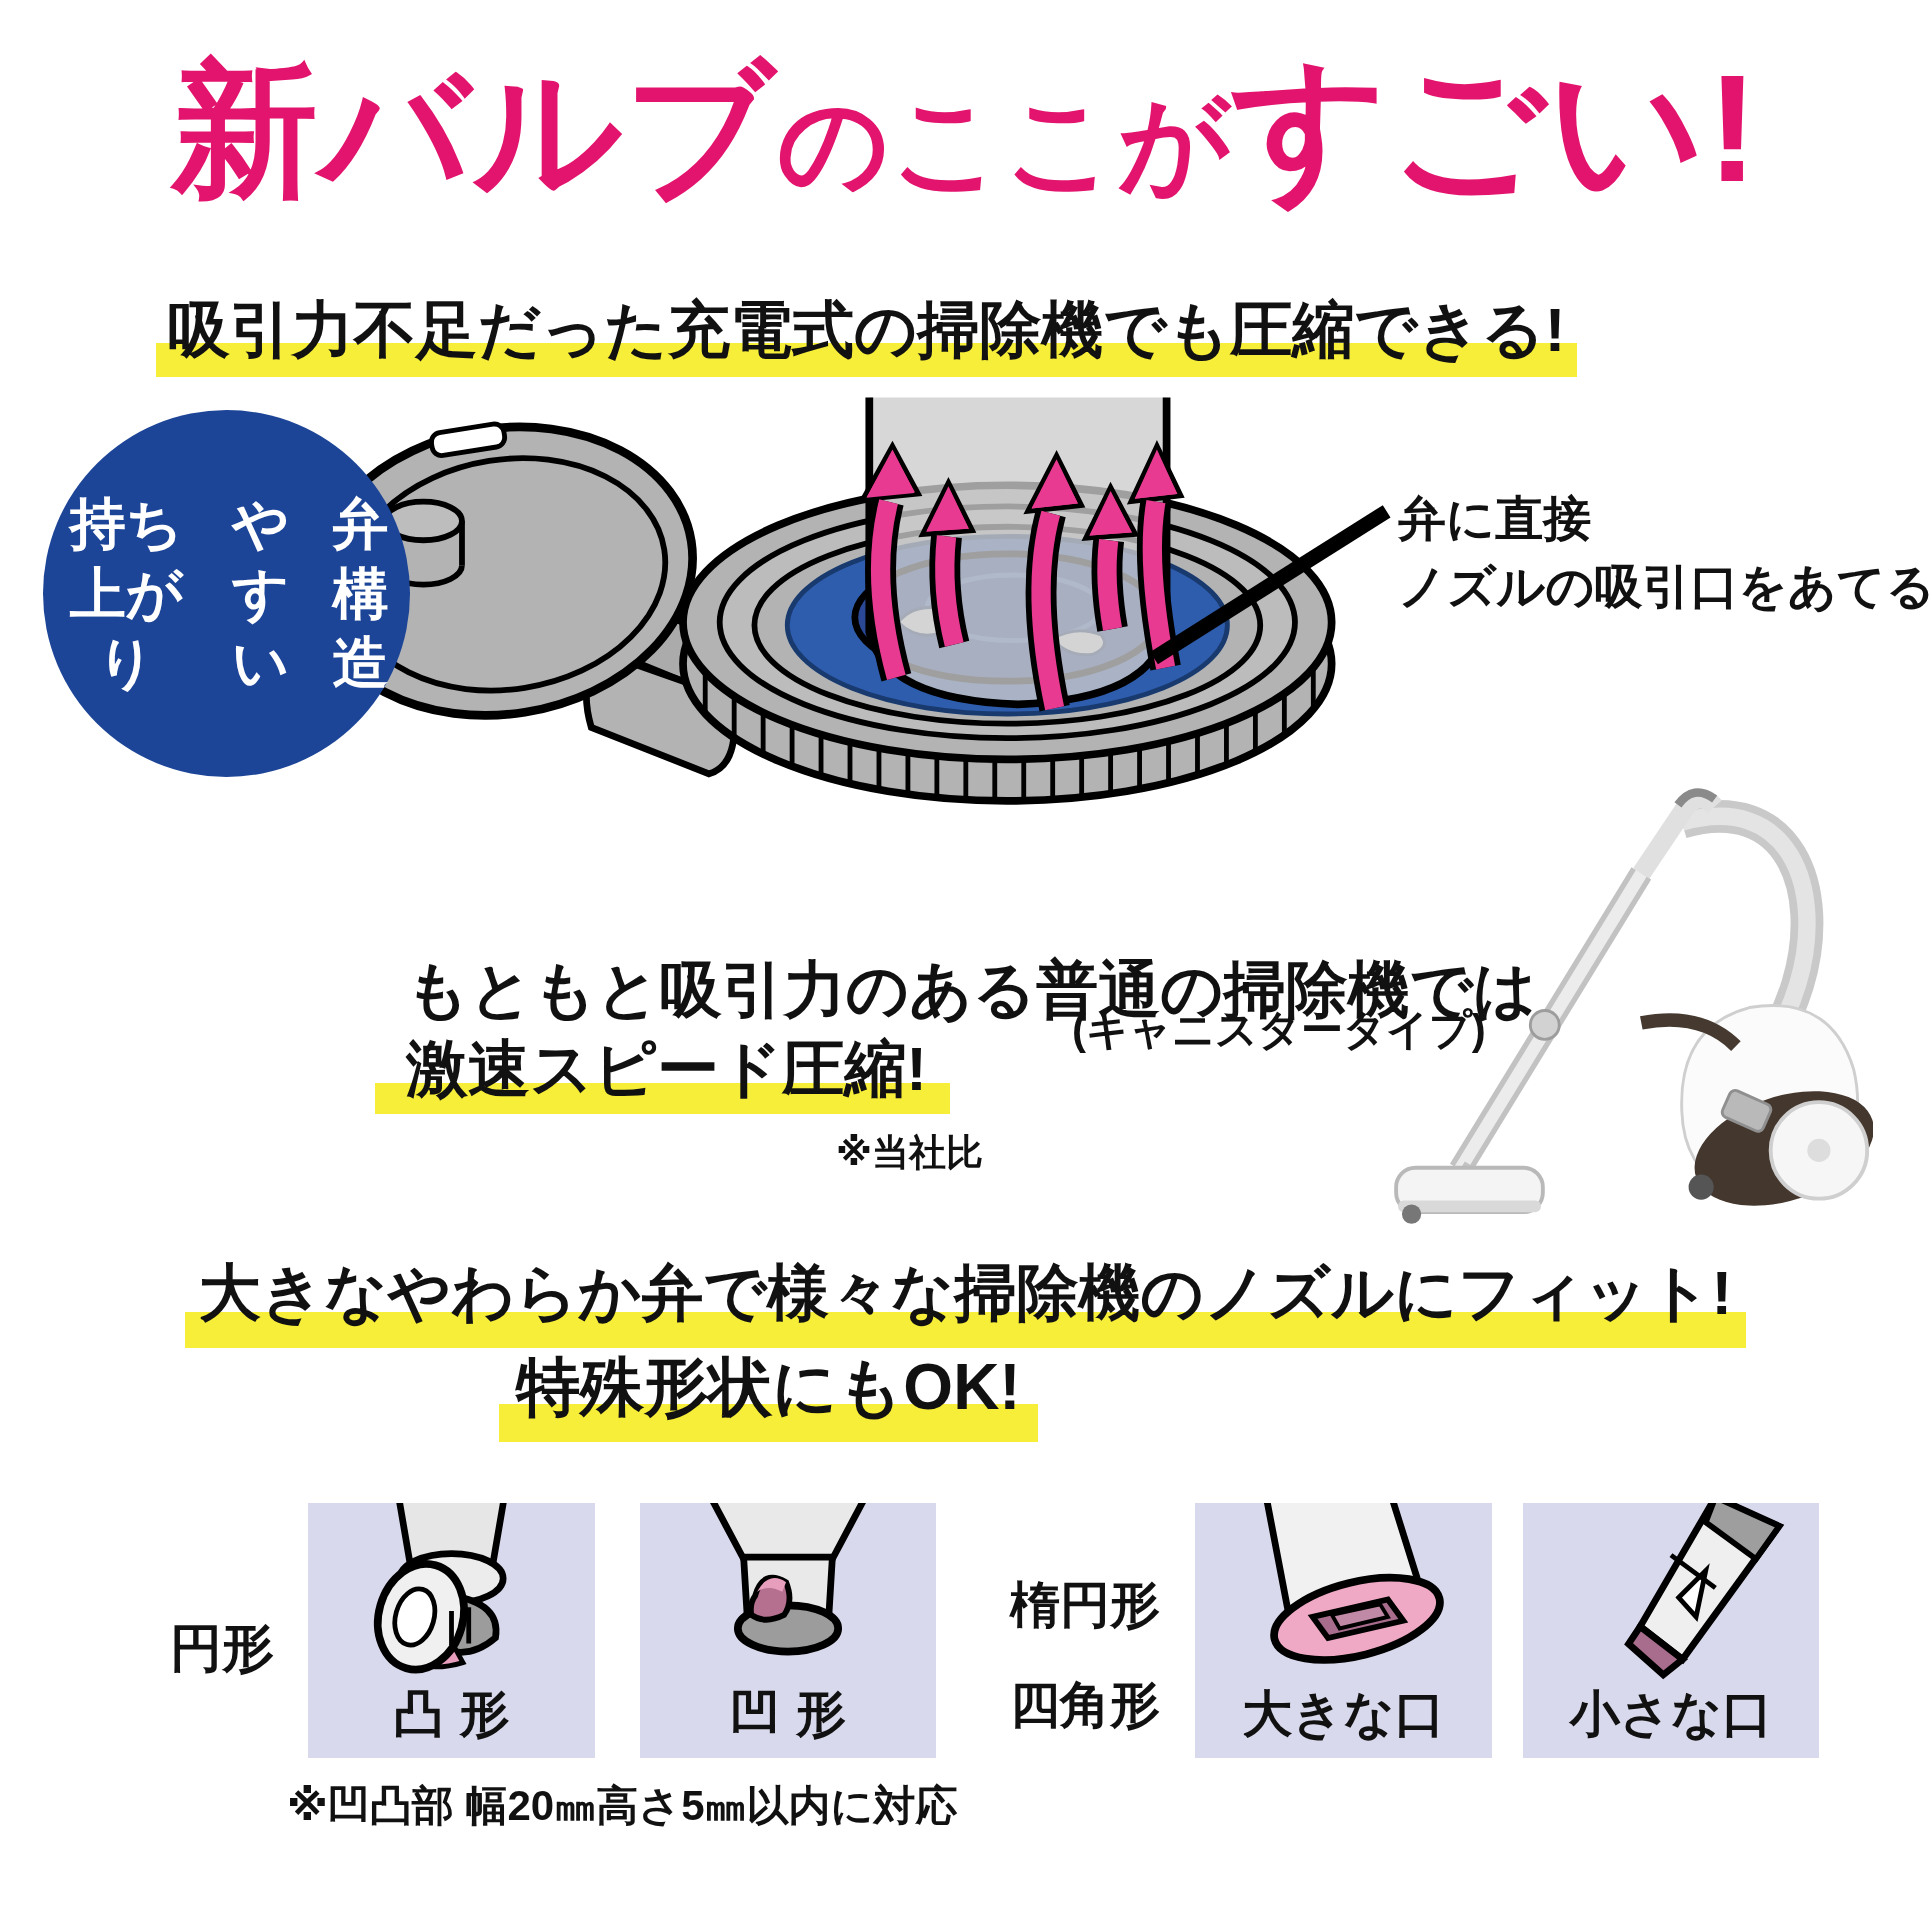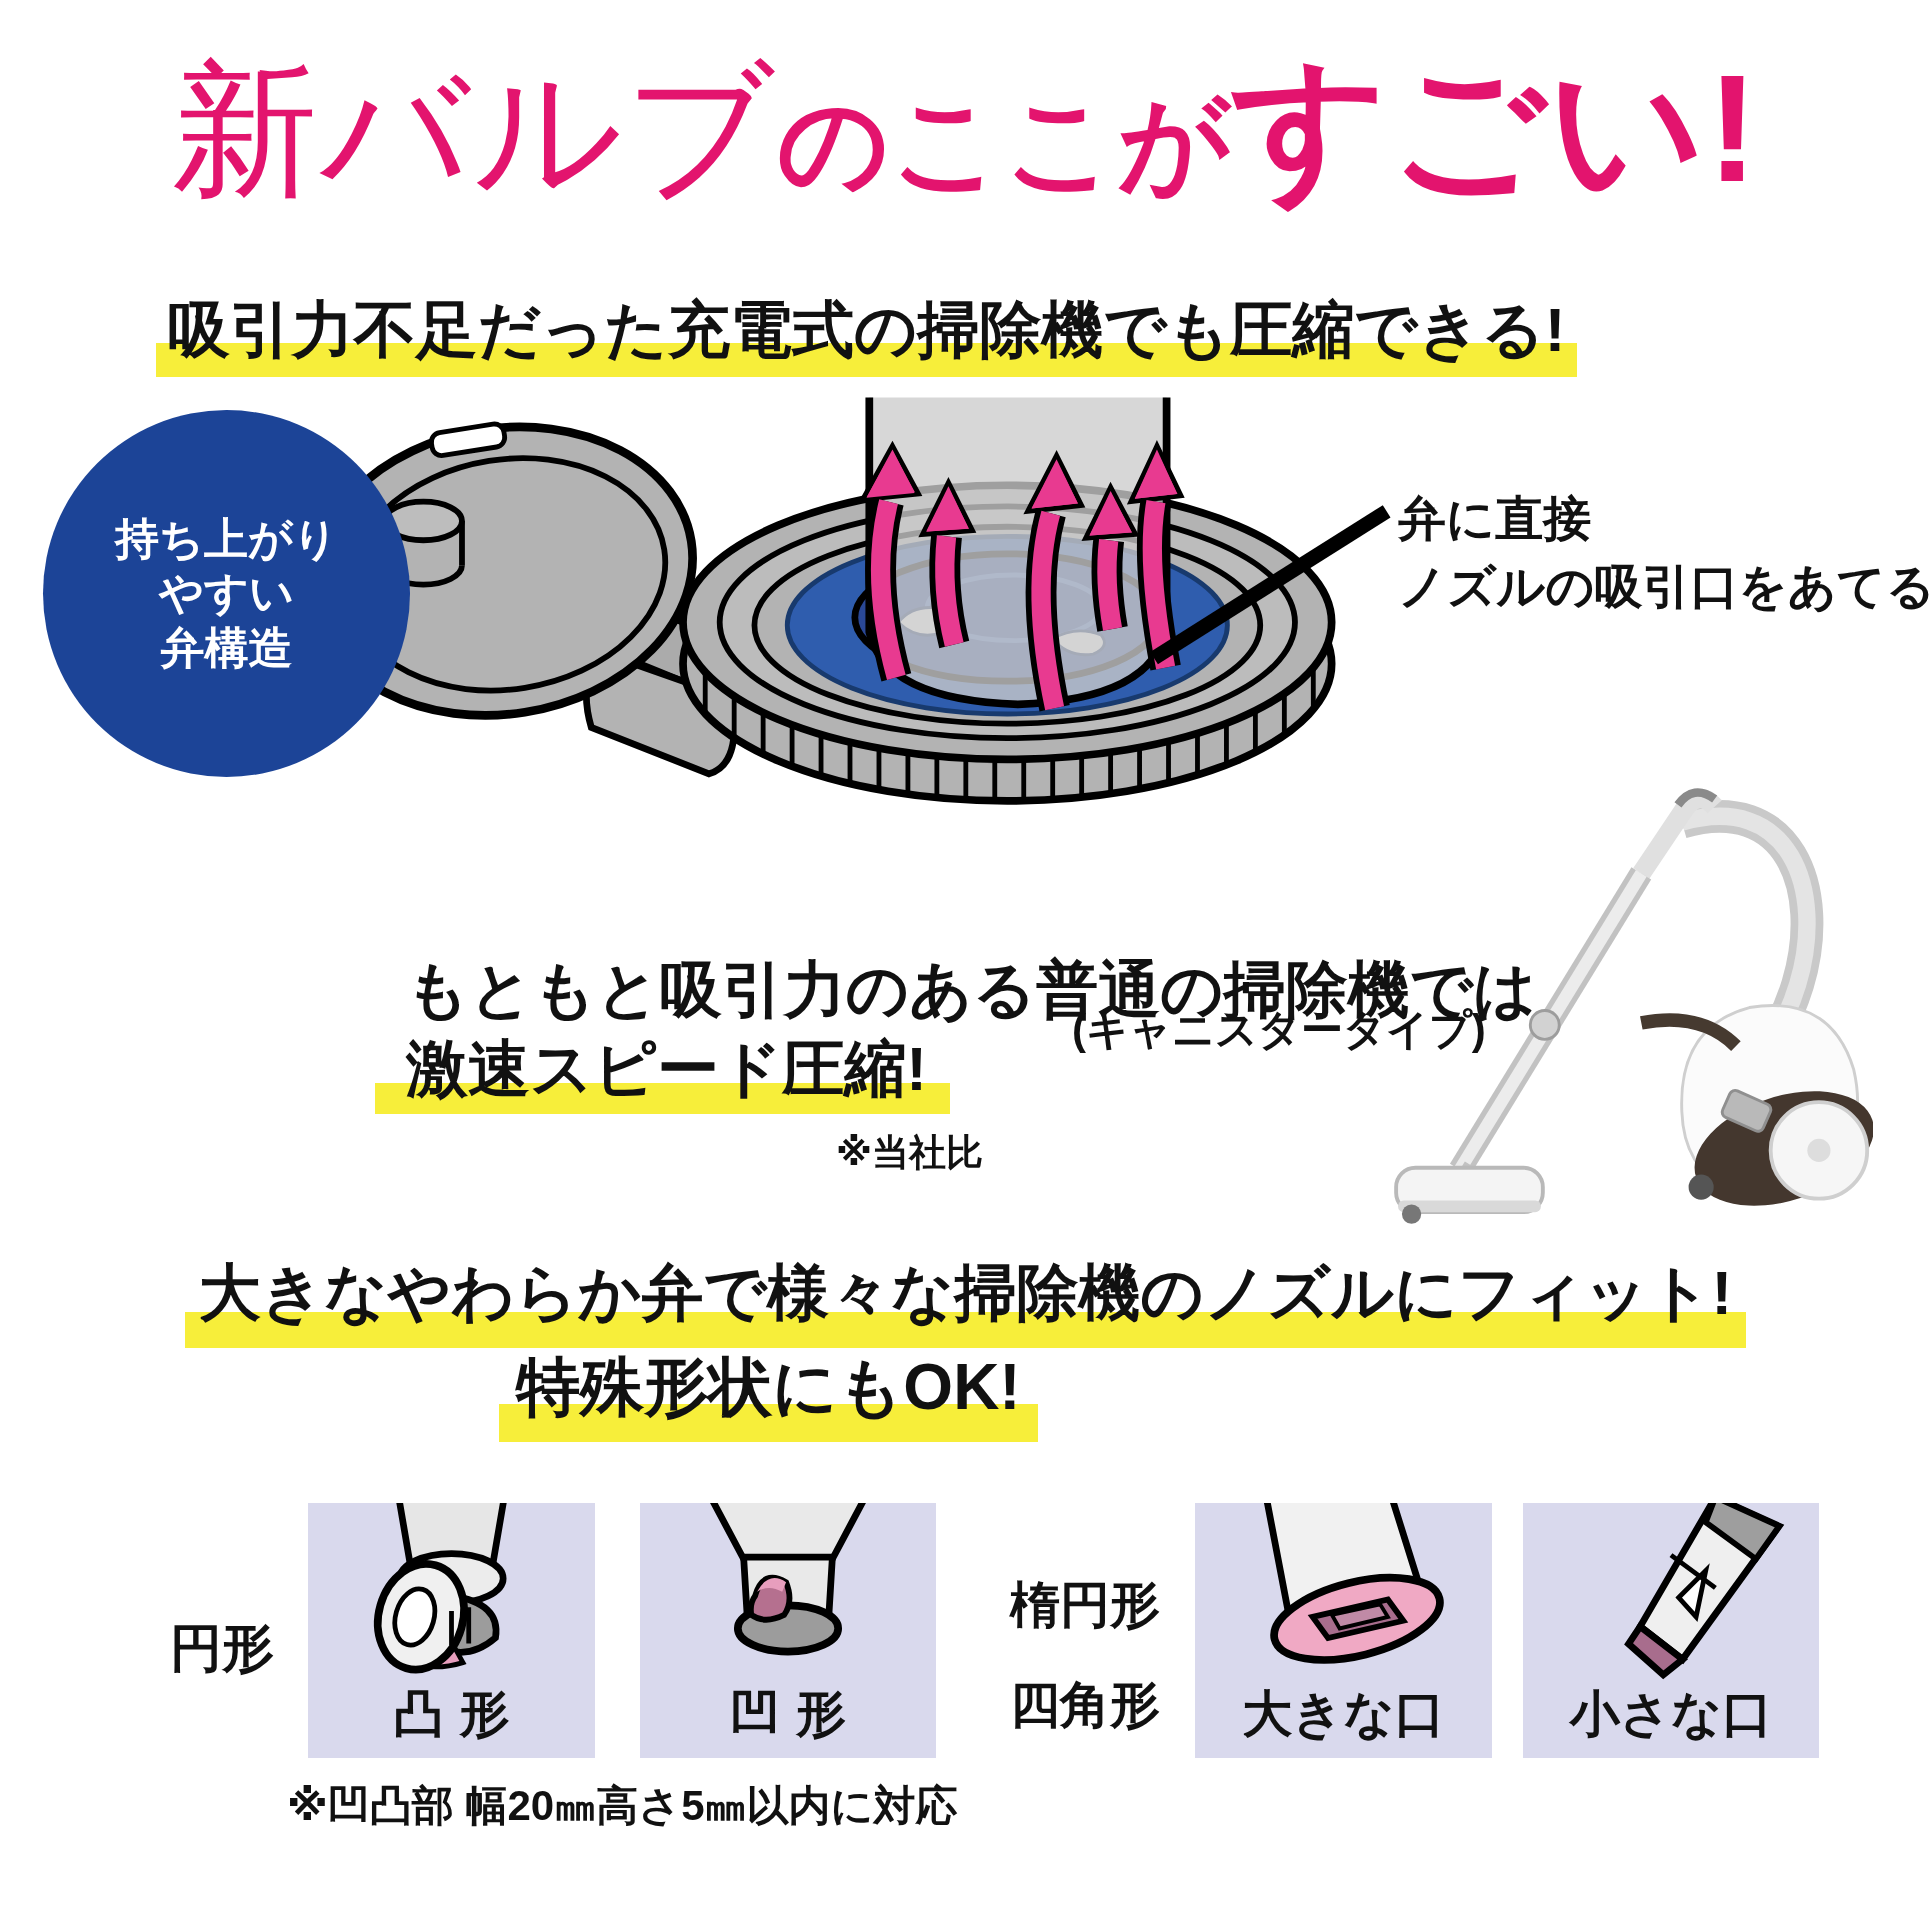--- a/index.html
+++ b/index.html
@@ -2,36 +2,36 @@
 <html><head>
 <meta charset="utf-8">
 <style>
   html,body{margin:0;padding:0;background:#ffffff;}
   .page{position:relative;width:1931px;height:1931px;background:#ffffff;overflow:hidden;
         font-family:"Liberation Sans","DejaVu Sans",sans-serif;color:#111;}
   .abs{position:absolute;}
 
   
   .title{left:0;top:27px;width:1931px;text-align:center;color:#e3146e;white-space:nowrap;}
-  .title .t1{font-family:"Liberation Serif","DejaVu Serif",serif;font-weight:400;font-size:147px;letter-spacing:1.9px;}
+  .title .t1{font-family:"Liberation Serif","DejaVu Serif",serif;font-weight:700;font-size:147px;letter-spacing:1.9px;}
   .title .t2{font-family:"Liberation Serif","DejaVu Serif",serif;font-weight:700;font-size:110px;letter-spacing:1px;}
   .title .t3{font-weight:800;font-size:153px;letter-spacing:1.9px;}
 
   
   .h2line{left:0;top:294px;width:1733px;text-align:center;font-size:62px;font-weight:800;white-space:nowrap;}
   .hl{background:linear-gradient(to bottom,transparent 58%,#f7ee3a 58%);padding:0 11.6px 12.6px 11.6px;line-height:1.1;display:inline-block;}
   .h3line1{left:0;top:1257px;width:1931px;text-align:center;font-size:62px;font-weight:800;white-space:nowrap;}
   .h3line1 .hl{padding:0 13.5px 21px 13.5px;background:linear-gradient(to bottom,transparent 60%,#f7ee3a 60%);}
   .h3line2{left:0;top:1350px;width:1537px;text-align:center;font-size:64px;font-weight:800;white-space:nowrap;}
   .h3line2 .hl{padding:0 17.4px 19.3px 17.4px;background:linear-gradient(to bottom,transparent 58%,#f7ee3a 58%);}
 
   
   .badge{left:43px;top:410px;width:367px;height:367px;border-radius:50%;background:#1c4497;
-         display:flex;flex-direction:column;justify-content:center;align-items:center;
-         color:#fff;font-weight:800;font-size:44px;line-height:1.24;text-align:center;z-index:6;}
+         display:flex;flex-direction:row;justify-content:center;align-items:center;
+         color:#fff;font-weight:800;font-size:56px;line-height:1.24;text-align:center;z-index:6;}
 
   
   .vannot{left:1398px;top:485px;width:521px;font-size:48px;font-weight:800;line-height:1.42;white-space:nowrap;z-index:5;}
 
   
   .sp1{left:406px;top:948px;font-size:62px;font-weight:800;white-space:nowrap;letter-spacing:0;}
   .spCanister{left:1072px;top:1002px;font-size:42px;font-weight:800;white-space:nowrap;}
   .sp2{left:375px;top:1033px;font-size:62px;font-weight:800;white-space:nowrap;}
   .sp2 .hl{padding:0 23px 9.7px 31px;background:linear-gradient(to bottom,transparent 62%,#f7ee3a 62%);line-height:1.15;}
   .spNote{left:836px;top:1128px;font-size:37px;font-weight:800;white-space:nowrap;}

